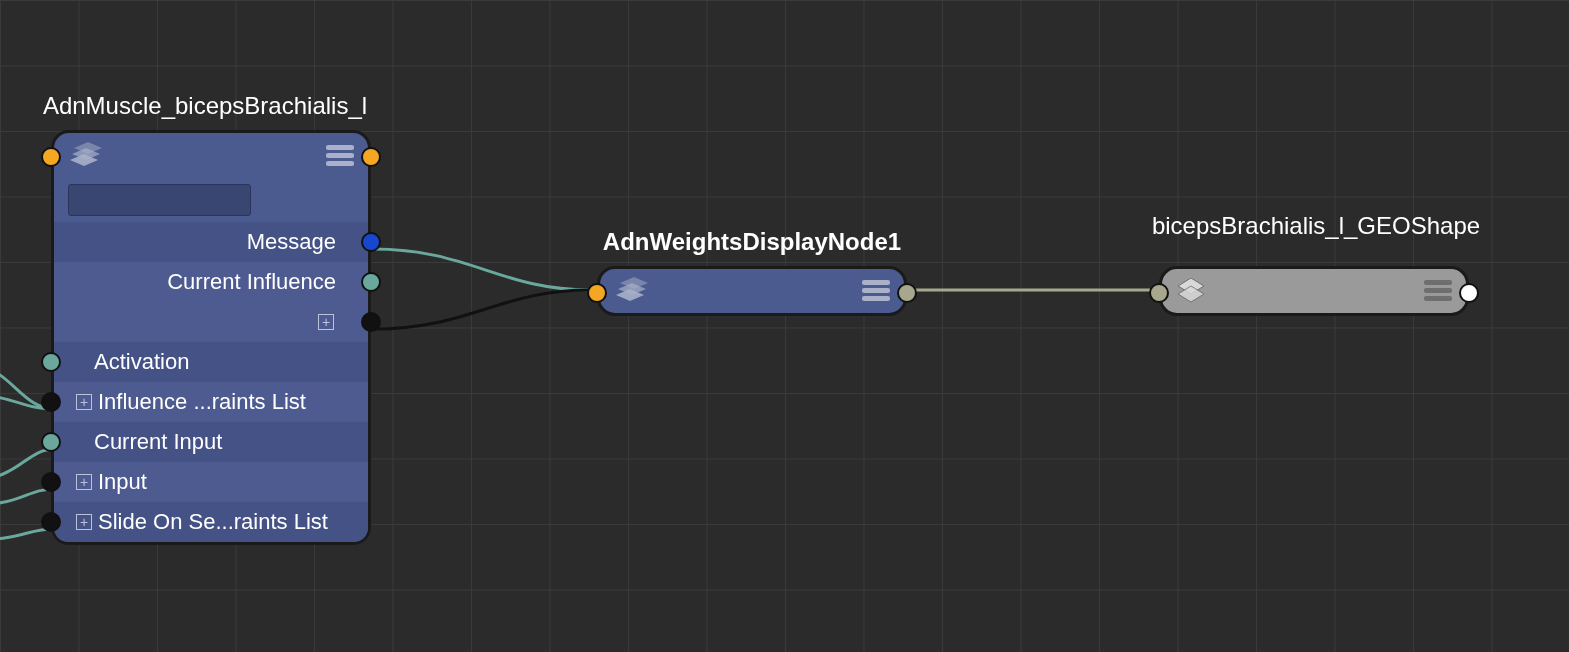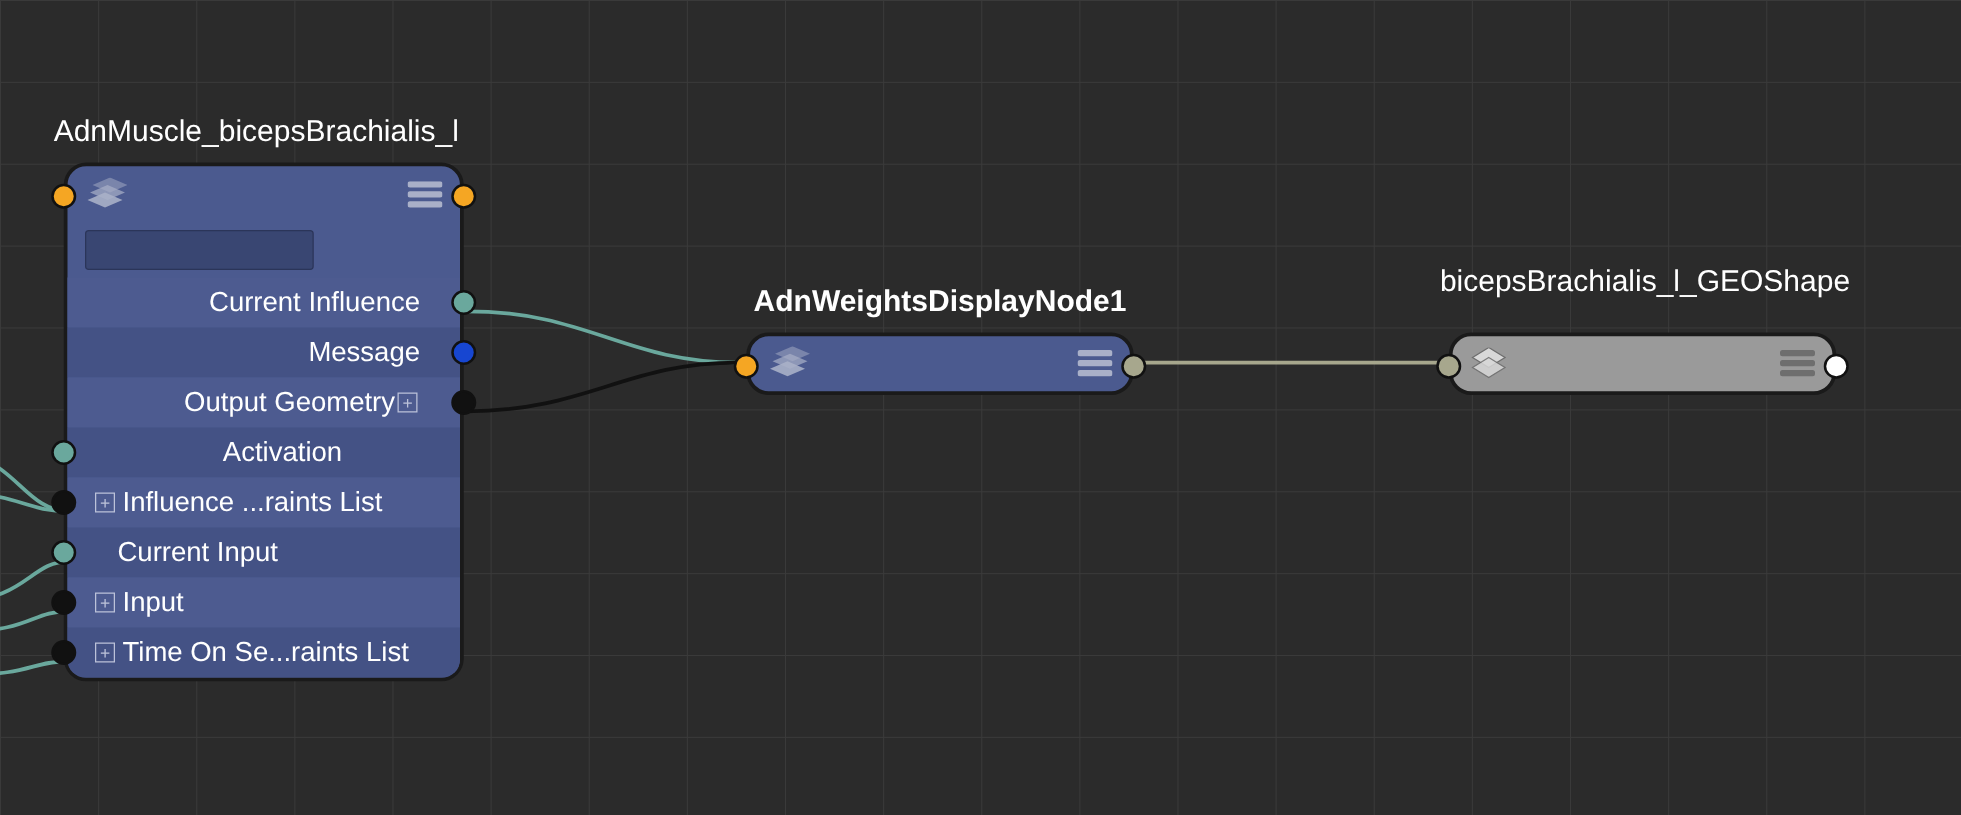--- a/index.html
+++ b/index.html
@@ -144,36 +144,35 @@
     </div>
 
     
     <div class="port port-orange" style="left:-13px; top:14px;"></div>
     <div class="port port-orange" style="right:-13px; top:14px;"></div>
 
     
     <input class="search-box" value="" style="">
 
     
+    <div class="row bg-b right-align">
+      <span class="label">Message</span>
+      <div class="port port-blue" style="right:-13px; top:10px;"></div>
+    </div>
     <div class="row bg-a right-align">
       <span class="label">Current Influence</span>
       <div class="port port-teal" style="right:-13px; top:10px;"></div>
     </div>
-    <div class="row bg-b right-align">
-      <span class="label">Message</span>
-      <div class="port port-blue" style="right:-13px; top:10px;"></div>
-    </div>
     <div class="row bg-a right-align">
-      <span class="label">Output Geometry</span>
       <span class="exp-square">+</span>
       <div class="port port-black" style="right:-13px; top:10px;"></div>
     </div>
 
     
-    <div class="row bg-b" style="padding-left:40px;justify-content:center;">
+    <div class="row bg-b" style="padding-left:40px;">
       <span class="label">Activation</span>
       <div class="port port-teal" style="left:-13px; top:10px;"></div>
     </div>
     <div class="row bg-a" style="padding-left:20px;">
       <span class="exp-square">+</span>
       <span style="width:4px;"></span>
       <span class="label">Influence ...raints List</span>
       <div class="port port-black" style="left:-13px; top:10px;"></div>
     </div>
     <div class="row bg-b" style="padding-left:40px;">
@@ -182,21 +181,21 @@
     </div>
     <div class="row bg-a" style="padding-left:20px;">
       <span class="exp-square">+</span>
       <span style="width:4px;"></span>
       <span class="label">Input</span>
       <div class="port port-black" style="left:-13px; top:10px;"></div>
     </div>
     <div class="row bg-b" style="padding-left:20px; border-bottom-left-radius:14px; border-bottom-right-radius:14px;">
       <span class="exp-square">+</span>
       <span style="width:4px;"></span>
-      <span class="label">Time On Se...raints List</span>
+      <span class="label">Slide On Se...raints List</span>
       <div class="port port-black" style="left:-13px; top:10px;"></div>
     </div>
   </div>
 
   <div class="node-title" style="top:228px; left:752px;font-weight:bold;">AdnWeightsDisplayNode1</div>
 
   <div class="node node-blue" style="left:597px; top:266px; width:310px; height:50px;">
     <div class="node-header" style="height:44px;">
       <span>
         <svg width="34" height="28" viewBox="0 0 34 28">

